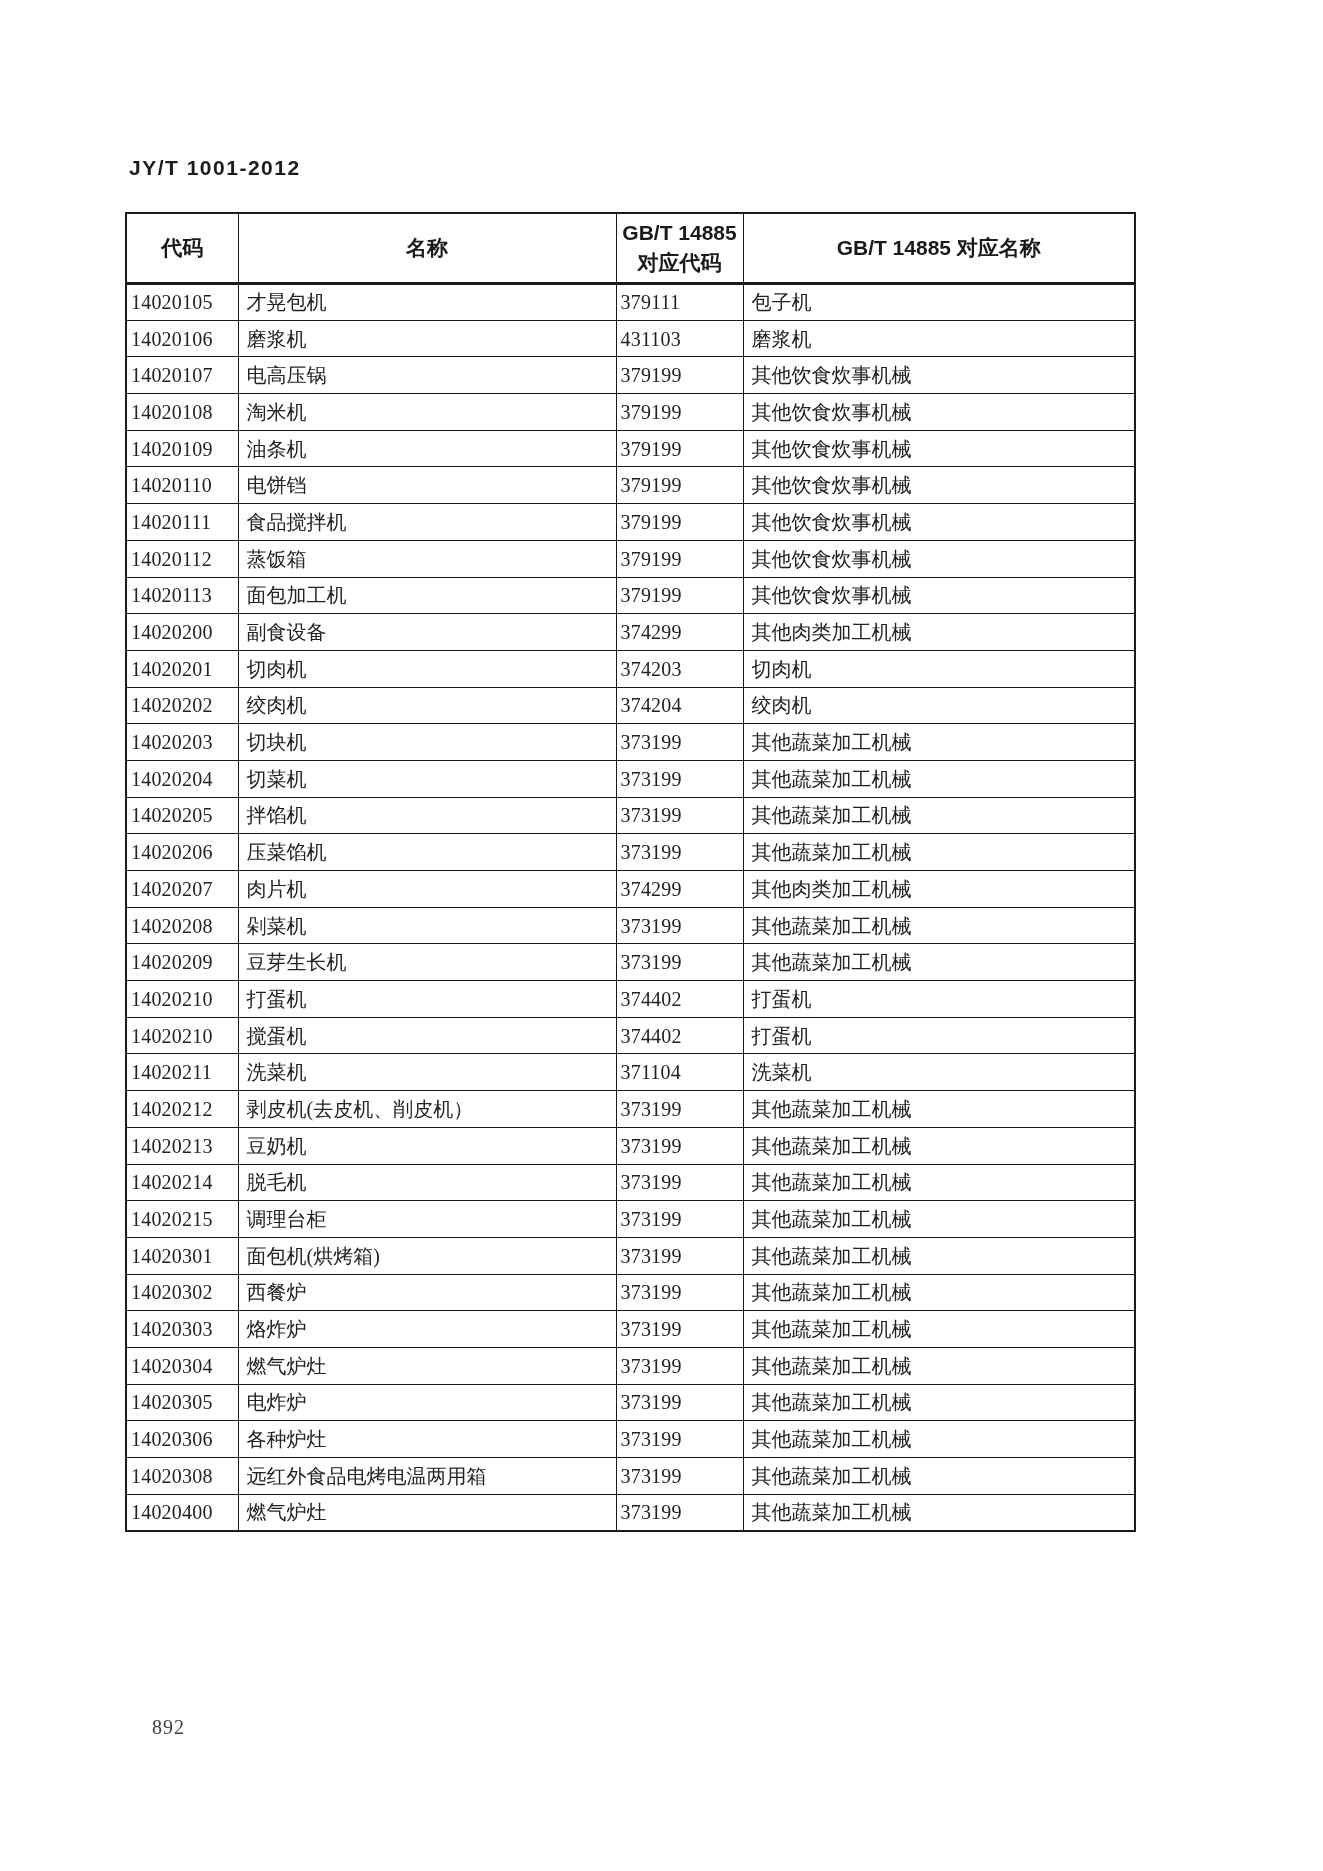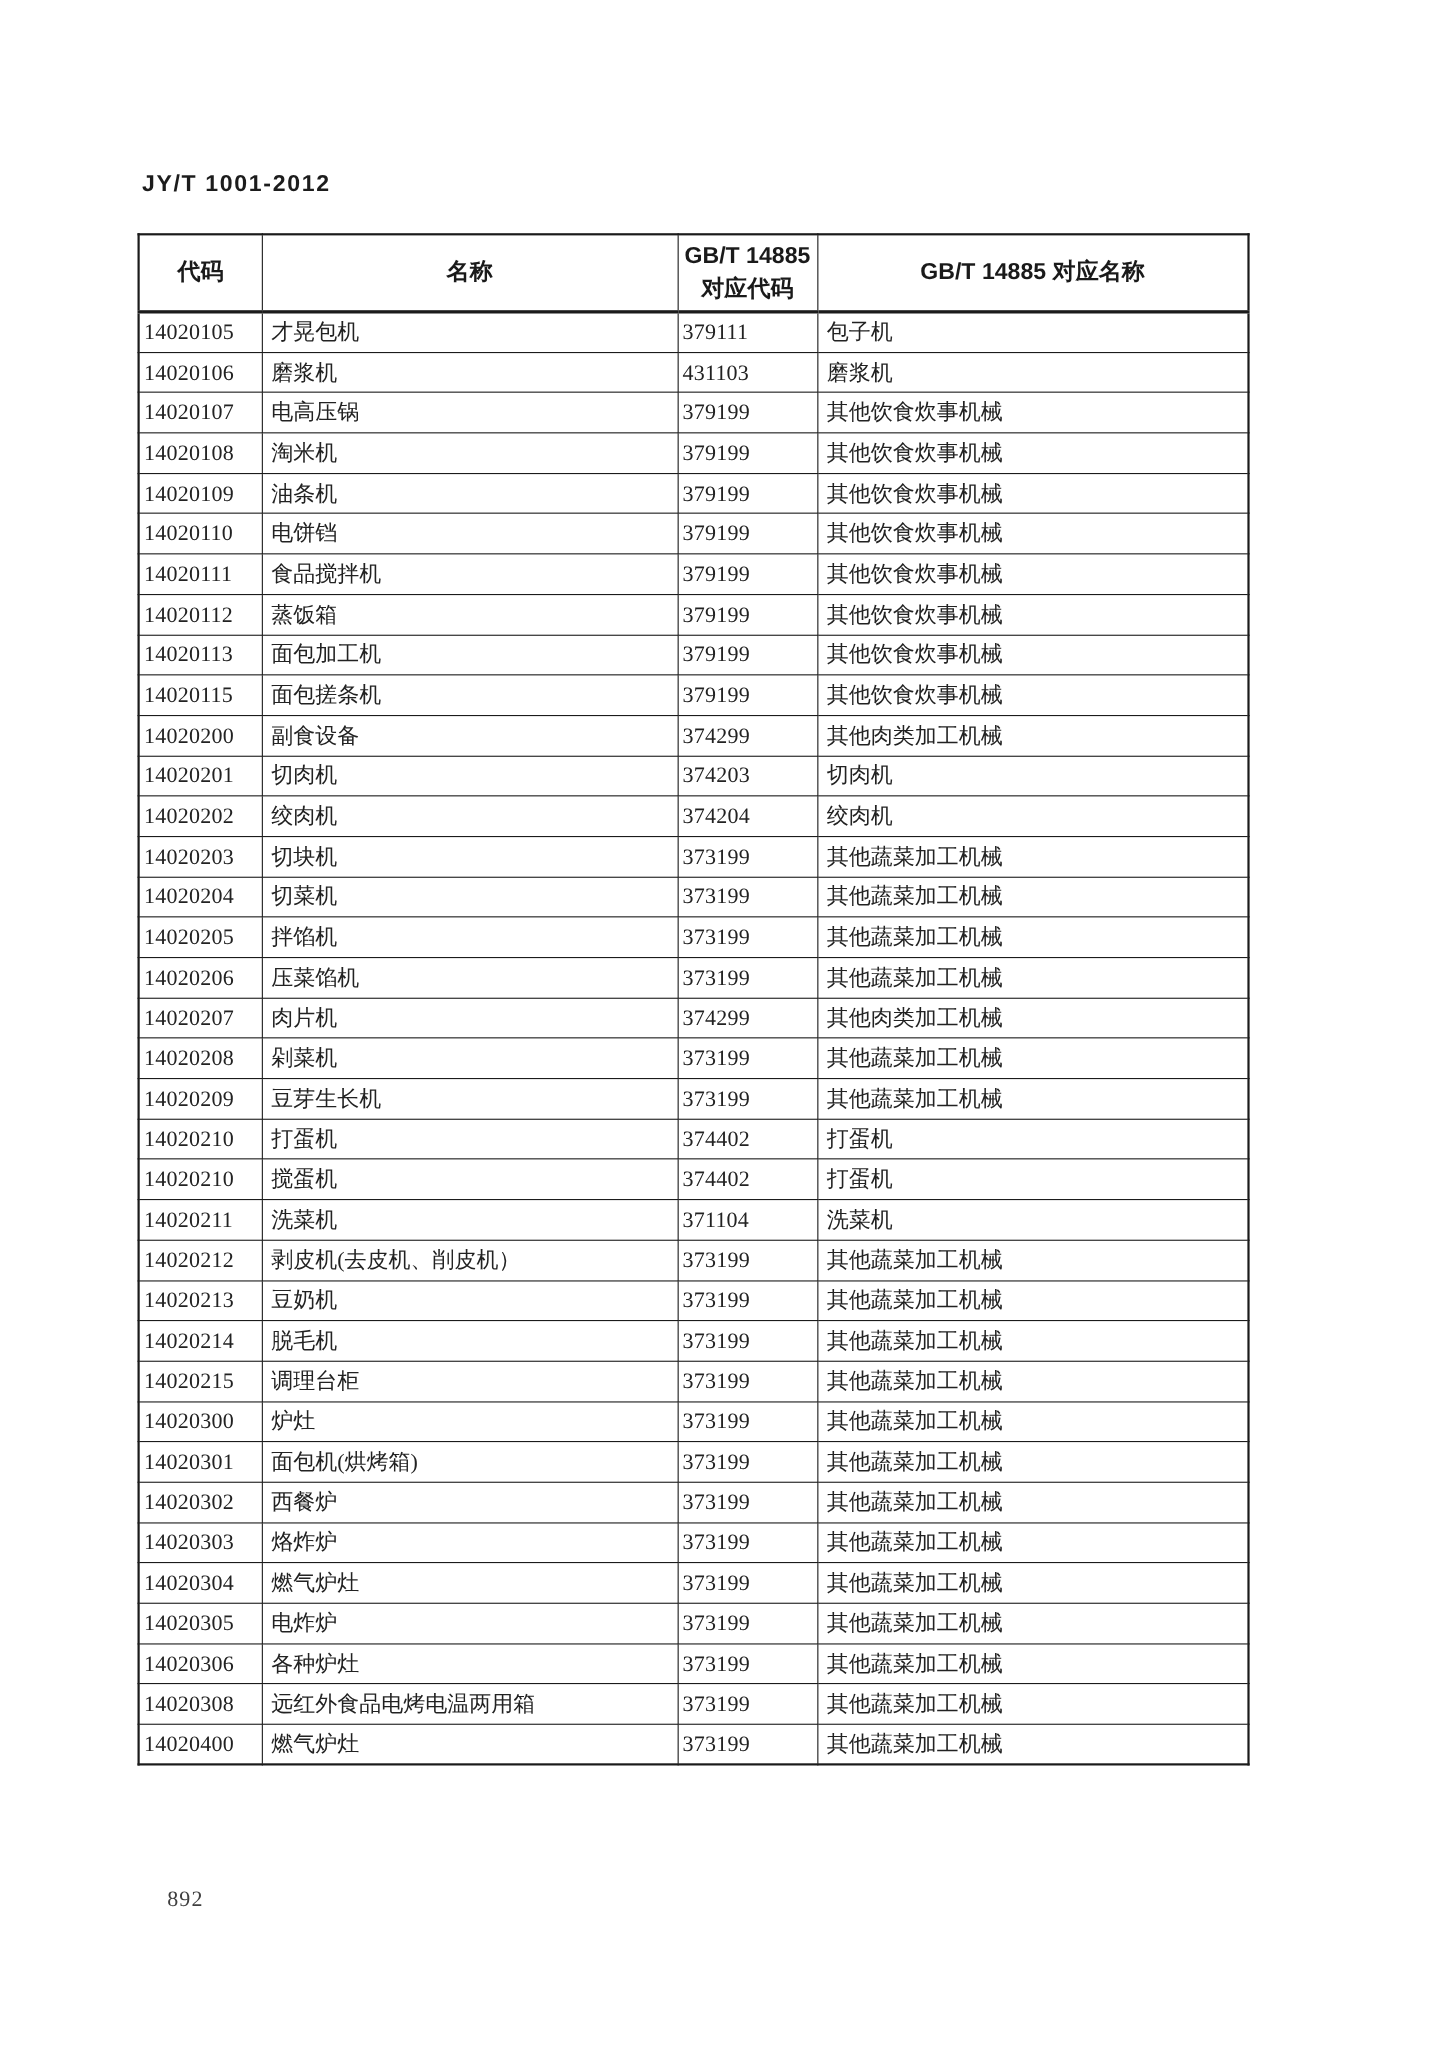--- a/index.html
+++ b/index.html
@@ -172,26 +172,20 @@
     </tr>
 
     <tr>
       <td class="cell-code">14020113</td>
       <td class="cell-name">面包加工机</td>
       <td class="cell-gbt-code">379199</td>
       <td class="cell-gbt-name">其他饮食炊事机械</td>
     </tr>
 
 
-    <tr>
-      <td class="cell-code">14020115</td>
-      <td class="cell-name">面包搓条机</td>
-      <td class="cell-gbt-code">379199</td>
-      <td class="cell-gbt-name">其他饮食炊事机械</td>
-    </tr>
 
     <tr>
       <td class="cell-code">14020200</td>
       <td class="cell-name">副食设备</td>
       <td class="cell-gbt-code">374299</td>
       <td class="cell-gbt-name">其他肉类加工机械</td>
     </tr>
 
     <tr>
       <td class="cell-code">14020201</td>
@@ -298,26 +292,20 @@
       <td class="cell-gbt-name">其他蔬菜加工机械</td>
     </tr>
 
     <tr>
       <td class="cell-code">14020215</td>
       <td class="cell-name">调理台柜</td>
       <td class="cell-gbt-code">373199</td>
       <td class="cell-gbt-name">其他蔬菜加工机械</td>
     </tr>
 
-    <tr>
-      <td class="cell-code">14020300</td>
-      <td class="cell-name">炉灶</td>
-      <td class="cell-gbt-code">373199</td>
-      <td class="cell-gbt-name">其他蔬菜加工机械</td>
-    </tr>
 
     <tr>
       <td class="cell-code">14020301</td>
       <td class="cell-name">面包机(烘烤箱)</td>
       <td class="cell-gbt-code">373199</td>
       <td class="cell-gbt-name">其他蔬菜加工机械</td>
     </tr>
 
     <tr>
       <td class="cell-code">14020302</td>

